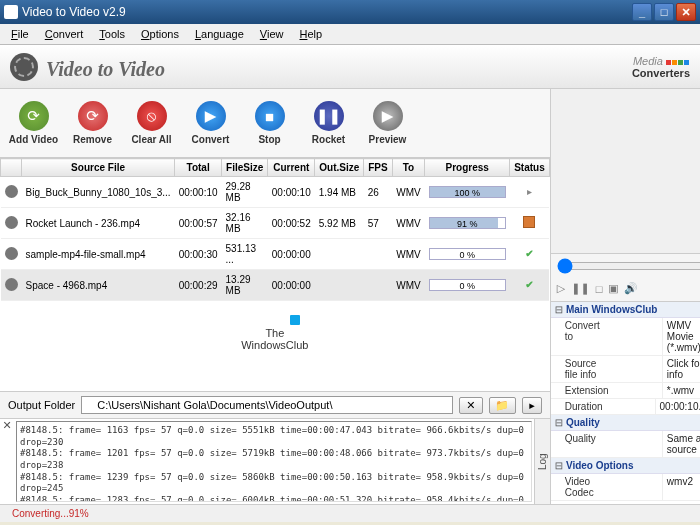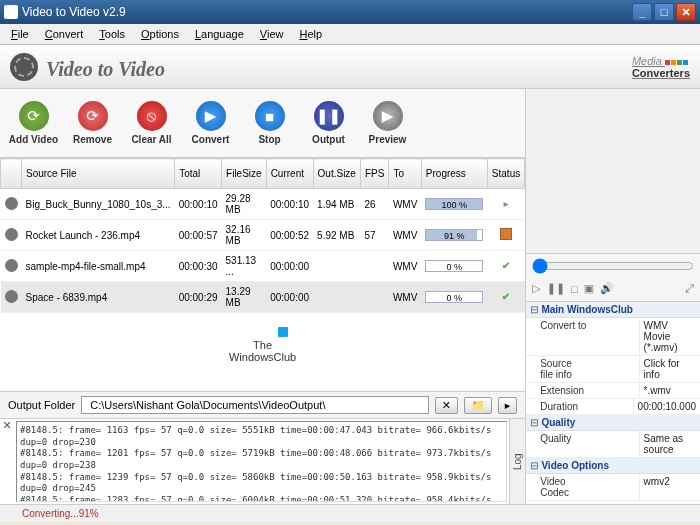--- a/index.html
+++ b/index.html
@@ -10,72 +10,72 @@
 .winbtns { display: flex; gap: 2px; }
 .winbtn { width: 20px; height: 18px; display: flex; align-items: center; justify-content: center; border: 1px solid #265693; background: linear-gradient(#5a8cd6,#3a6ea5); border-radius: 2px; color: #fff; font-size: 11px; font-weight: bold; cursor: pointer; }
 .winbtn.close { background: linear-gradient(#e7744a,#c2371c); border-color: #a02b14; }
 .menubar { background: #f0f0f0; border-bottom: 1px solid #bbb; padding: 2px 4px; display: flex; gap: 2px; }
 .menuitem { padding: 2px 7px; cursor: pointer; }
 .appheader { background: linear-gradient(#fff,#e8e8e8); height: 44px; display: flex; align-items: center; justify-content: space-between; padding: 0 10px; border-bottom: 1px solid #ccc; }
 .apptitle { display: flex; align-items: flex-end; gap: 8px; }
 .apptitle-text { font-family: Georgia, serif; font-style: italic; font-size: 20px; color: #666; font-weight: bold; }
 .film-icon { width: 28px; height: 28px; background: #555; border-radius: 50%; position: relative; }
 .film-icon::before { content: ""; position: absolute; inset: 4px; border: 2px dashed #aaa; border-radius: 50%; }
-.brand { font-size: 11px; color: #777; text-align: left; font-style: italic; text-decoration: underline; }
+.brand { font-size: 11px; color: #777; text-align: center; font-style: italic; }
 .brand .b1 { color: #888; }
 .brand .b2 { color: #333; font-weight: bold; font-style: normal; }
 .brand-dots { display: inline-flex; gap: 1px; }
 .dot { width: 5px; height: 5px; display: inline-block; }
 .content { display: flex; height: 415px; }
 .left { flex: 1; display: flex; flex-direction: column; background: #fff; border-right: 1px solid #ccc; }
 .right { width: 200px; background: #f5f5f5; display: flex; flex-direction: column; }
 .toolbar { display: flex; gap: 4px; padding: 6px; background: #f7f7f7; border-bottom: 1px solid #ccc; }
 .tbtn { width: 55px; height: 56px; display: flex; flex-direction: column; align-items: center; justify-content: center; gap: 3px; cursor: pointer; border-radius: 3px; }
 .tbtn-icon { width: 30px; height: 30px; border-radius: 50%; display: flex; align-items: center; justify-content: center; color: #fff; font-size: 15px; }
 .ic-green { background: radial-gradient(#7cb342,#558b2f); }
 .ic-red { background: radial-gradient(#e57373,#c62828); }
 .ic-redstop { background: radial-gradient(#ef5350,#b71c1c); }
 .ic-blue { background: radial-gradient(#42a5f5,#1565c0); }
 .ic-pause { background: radial-gradient(#5c6bc0,#283593); }
 .ic-gray { background: radial-gradient(#bdbdbd,#616161); }
 .tbtn-label { font-size: 10px; color: #333; font-weight: bold; }
 .tablewrap { flex: 0 0 auto; }
 table.grid { width: 100%; border-collapse: collapse; font-size: 10px; }
-table.grid th { background: linear-gradient(#fefefe,#e5e5e5); border: 1px solid #ccc; padding: 9px 4px; text-align: left; font-weight: normal; }
+table.grid th { background: linear-gradient(#fefefe,#e5e5e5); border: 1px solid #ccc; padding: 3px 4px; text-align: center; font-weight: bold; }
 table.grid td { border-bottom: 1px solid #eee; padding: 4px; }
 tr.sel td { background: #e8e8e8; }
-.prog { border: 1px solid #aac; background: #fff; height: 12px; width: 58px; position: relative; font-size: 9px; text-align: center; line-height: 12px; }
+.prog { border: 1px solid #aac; background: #fff; height: 12px; width: 77px; position: relative; font-size: 9px; text-align: center; line-height: 12px; }
 .prog-fill { position: absolute; top: 0; left: 0; bottom: 0; background: #b0c4de; }
 .prog-txt { position: absolute; inset: 0; }
 .status-i { width: 12px; height: 12px; display: inline-block; }
 .st-play { color: #888; }
 .st-err { background: #d97b35; border: 1px solid #a85a1f; }
 .st-ok { color: #4caf50; font-weight: bold; }
 .rowico { width: 13px; height: 13px; background: #777; border-radius: 50%; display: inline-block; }
 .wclub { text-align: center; padding: 14px 0; color: #333; font-size: 11px; }
 .wclub-sq { display: inline-block; width: 10px; height: 10px; background: #0ea5e9; border-radius: 1px; vertical-align: top; margin-left: 40px; }
 .outrow { display: flex; align-items: center; gap: 6px; padding: 4px 8px; background: #f4f4f4; border-top: 1px solid #ccc; }
-.outinput { flex: 1; border: 1px solid #999; background: #fff; padding: 2px 8px; font-size: 11px; }
+.outinput { flex: 1; border: 1px solid #999; background: #fff; padding: 2px 15px; font-size: 11px; }
 .smbtn { border: 1px solid #999; background: linear-gradient(#fff,#ddd); padding: 1px 6px; cursor: pointer; border-radius: 2px; }
 .logarea { display: flex; background: #fff; border-top: 1px solid #ccc; height: 86px; }
 .logtab { width: 16px; display: flex; align-items: center; justify-content: center; background: #f0f0f0; border-right: 1px solid #ccc; writing-mode: vertical-rl; transform: rotate(180deg); font-size: 10px; color: #555; }
 .closex { width: 14px; text-align: center; cursor: pointer; color: #555; }
 .logtext { flex: 1; padding: 3px; font-family: monospace; font-size: 9px; color: #333; overflow: hidden; line-height: 1.3; border: 1px inset #ddd; margin: 2px; }
 .preview { height: 165px; background: #f0f0f0; border-bottom: 1px solid #ccc; }
 .pslider { padding: 4px 6px; }
 .pslider input { width: 100%; }
 .pctrl { display: flex; gap: 6px; padding: 2px 6px 6px; color: #777; align-items: center; border-bottom: 1px solid #ccc; }
 .pctrl span { cursor: pointer; font-size: 11px; }
 .propgrid { flex: 1; overflow: auto; background: #fff; font-size: 10px; }
 .pcat { background: #eaf0f8; color: #1a3e8e; font-weight: bold; padding: 2px 4px; border-bottom: 1px solid #dde; }
 .pcat::before { content: "⊟ "; color: #555; font-weight: normal; }
 .prow { display: flex; border-bottom: 1px solid #eee; gap: 48px; }
 .pk { width: 50%; padding: 2px 4px 2px 14px; color: #333; }
 .pv { width: 50%; padding: 2px 4px; color: #222; border-left: 1px solid #eee; }
-.statusbar { height: 18px; background: #f0f0f0; border-top: 1px solid #ccc; padding: 1px 22px; color: #c62828; font-size: 10px; display: flex; align-items: center; }
+.statusbar { height: 18px; background: #f0f0f0; border-top: 1px solid #ccc; padding: 1px 12px; color: #c62828; font-size: 10px; display: flex; align-items: center; }
 </style>
 </head>
 <body>
 
 <div class="titlebar">
   <div class="titlebar-left">
     <span class="titlebar-icon"></span>
     <span>Video to Video v2.9</span>
   </div>
   <div class="winbtns">
@@ -130,21 +130,21 @@
         <div class="tbtn">
           <div class="tbtn-icon ic-blue">▶</div>
           <div class="tbtn-label">Convert</div>
         </div>
         <div class="tbtn">
           <div class="tbtn-icon ic-blue">■</div>
           <div class="tbtn-label">Stop</div>
         </div>
         <div class="tbtn">
           <div class="tbtn-icon ic-pause">❚❚</div>
-          <div class="tbtn-label">Output</div>
+          <div class="tbtn-label">Rocket</div>
         </div>
         <div class="tbtn">
           <div class="tbtn-icon ic-gray">▶</div>
           <div class="tbtn-label">Preview</div>
         </div>
       </div>
     <div class="tablewrap">
       <table class="grid">
         <thead>
             <tr id="thead-row">
@@ -207,21 +207,21 @@
               <td>
                 <div class="prog">
                   <div class="prog-fill" style="width:0%"></div>
                   <div class="prog-txt">0 %</div>
                 </div>
               </td>
               <td style="text-align: center;"><span class="status-i st-ok">✔</span></td>
             </tr>
             <tr class="sel">
               <td><span class="rowico"></span></td>
-              <td>Space - 6839.mp4</td>
+              <td>Space - 4968.mp4</td>
               <td>00:00:29</td>
               <td>13.29 MB</td>
               <td>00:00:00</td>
               <td></td>
               <td></td>
               <td>WMV</td>
               <td>
                 <div class="prog">
                   <div class="prog-fill" style="width:0%"></div>
                   <div class="prog-txt">0 %</div>

